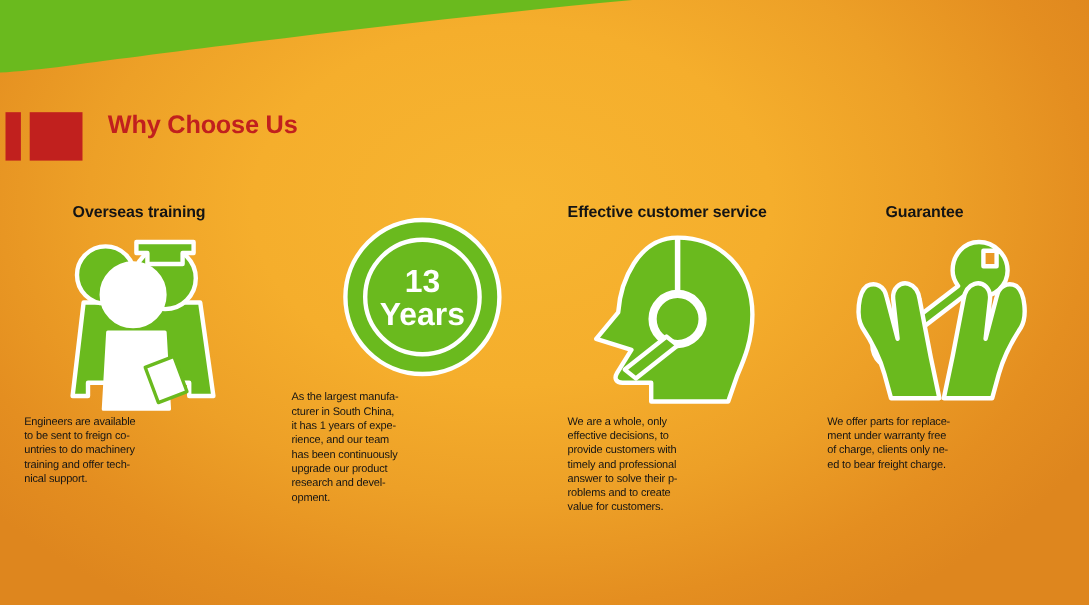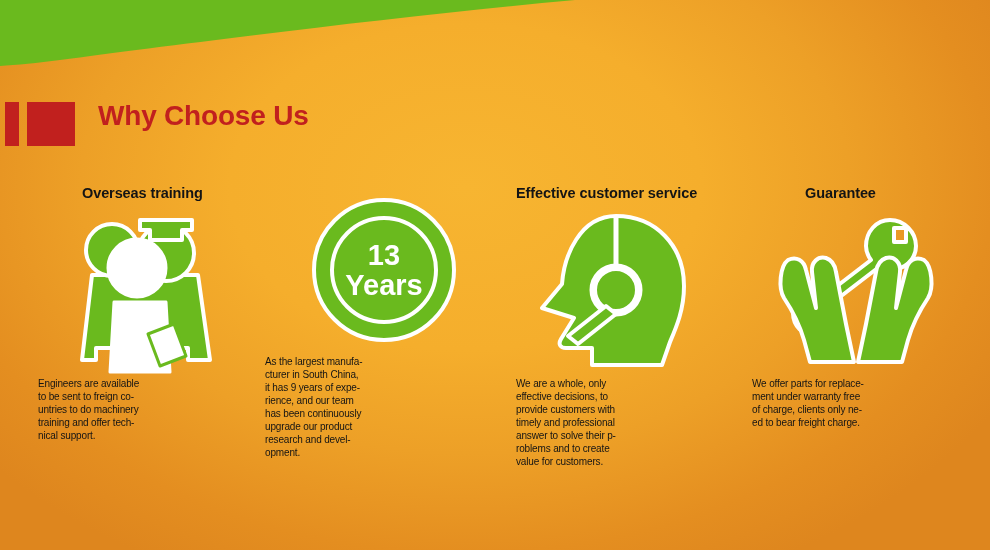--- a/index.html
+++ b/index.html
@@ -24,41 +24,41 @@
   .mark-small{
     position:absolute;left:5px;top:4px;width:14px;height:44px;
     background:#c1201e;
   }
   .mark-big{
     position:absolute;left:27px;top:4px;width:48px;height:44px;
     background:#c1201e;
   }
   .title{
     position:absolute;left:98px;top:2px;
-    font-size:28px;font-weight:bold;color:#c1201e;
+    font-size:23px;font-weight:bold;color:#c1201e;
     letter-spacing:-0.2px;white-space:nowrap;
   }
   
   .col{position:absolute;top:185px;}
   .col-head{
     font-size:14.5px;font-weight:bold;color:#141414;
     white-space:nowrap;letter-spacing:-0.1px;
     height:22px;
   }
   .icon-wrap{
     position:relative;height:165px;
     display:flex;align-items:center;
   }
   .col-body{
     font-size:10px;color:#141414;line-height:1.30;
     letter-spacing:-0.15px;
     white-space:pre-line;
   }
   
-  #col1{left:22px;width:215px;margin-left:16px;}
+  #col1{left:22px;width:215px;}
   #col1 .col-head{padding-left:44px;}
   #col1 .icon-wrap{padding-left:32px;}
   #col2{left:265px;width:215px;}
   #col2 .col-head{padding-left:22px;}
   #col2 .icon-wrap{padding-left:22px;}
   #col3{left:516px;width:210px;}
   #col3 .col-head{padding-left:0px;}
   #col3 .icon-wrap{padding-left:14px;}
   #col4{left:752px;width:225px;}
   #col4 .col-head{padding-left:53px;}
@@ -121,21 +121,21 @@
     <div class="icon-wrap">
       <svg width="150" height="150" viewBox="0 0 150 150">
         <circle cx="75" cy="75" r="70" fill="#6ABA1E" stroke="#FFFFFF" stroke-width="4"></circle>
         <circle cx="75" cy="75" r="52" fill="none" stroke="#FFFFFF" stroke-width="4"></circle>
         <text x="75" y="70" text-anchor="middle" fill="#FFFFFF" font-family="Liberation Sans, sans-serif" font-size="29" font-weight="bold">13</text>
         <text x="75" y="100" text-anchor="middle" fill="#FFFFFF" font-family="Liberation Sans, sans-serif" font-size="29" font-weight="bold">Years</text>
       </svg>
     </div>
     <div class="col-body">As the largest manufa-
 cturer in South China,
-it has 9 years of expe-
+it has 1 years of expe-
 rience, and our team
 has been continuously
 upgrade our product
 research and devel-
 opment.</div>
   </div>
 
   <div class="col" id="col3">
     <div class="col-head">Effective customer service</div>
     <div class="icon-wrap">

